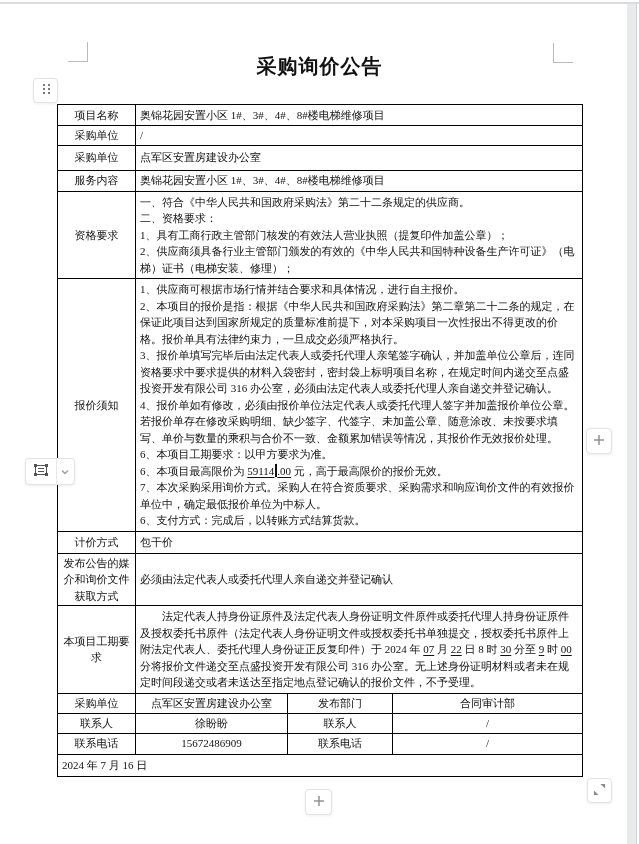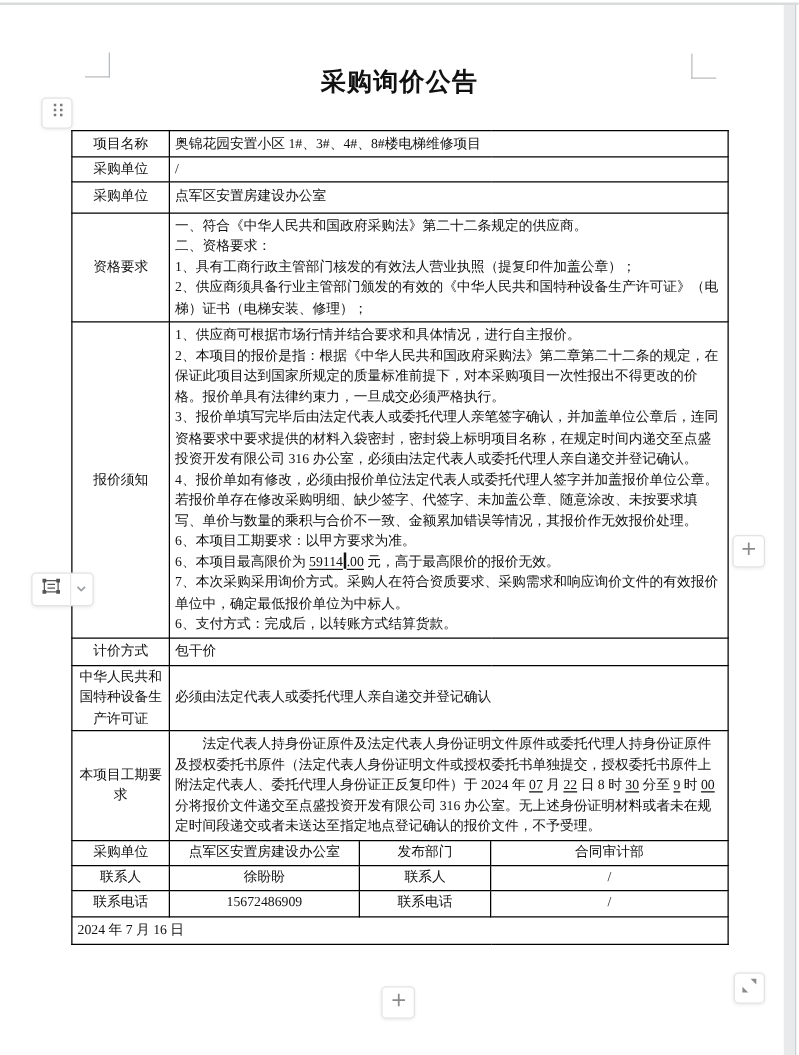--- a/index.html
+++ b/index.html
@@ -70,20 +70,24 @@
         <td class="val" colspan="3">奥锦花园安置小区 1#、3#、4#、8#楼电梯维修项目</td>
       </tr>
       <tr style="height:18px">
         <td class="lab">采购单位</td>
         <td class="val" colspan="3">/</td>
       </tr>
       <tr style="height:25px">
         <td class="lab">采购单位</td>
         <td class="val" colspan="3">点军区安置房建设办公室</td>
       </tr>
+      <tr style="height:21px">
+        <td class="lab">服务内容</td>
+        <td class="val" colspan="3">奥锦花园安置小区 1#、3#、4#、8#楼电梯维修项目</td>
+      </tr>
       <tr>
         <td class="lab">资格要求</td>
         <td class="rich" colspan="3">
             <p><span>一、符合《中华人民共和国政府采购法》第二十二条规定的供应商。</span></p>
             <p><span>二、资格要求：</span></p>
             <p><span>1、具有工商行政主管部门核发的有效法人营业执照（提复印件加盖公章）；</span></p>
             <p><span>2、供应商须具备行业主管部门颁发的有效的《中华人民共和国特种设备生产许可证》（电梯）证书（电梯安装、修理）；</span></p>
           </td>
       </tr>
       <tr>
@@ -97,21 +101,21 @@
             <p><span>6、本项目最高限价为 </span><span class="b u">59114</span><span class="caret"></span><span class="b u">.00</span><span> 元，高于最高限价的报价无效。</span></p>
             <p><span>7、本次采购采用询价方式。采购人在符合资质要求、采购需求和响应询价文件的有效报价单位中，确定最低报价单位为中标人。</span></p>
             <p><span>6、支付方式：完成后，以转账方式结算货款。</span></p>
           </td>
       </tr>
       <tr style="height:22px">
         <td class="lab">计价方式</td>
         <td class="val" colspan="3">包干价</td>
       </tr>
       <tr style="height:47px">
-        <td class="lab">中华人民共和国特种设备生产许可证</td>
+        <td class="lab">发布公告的媒介和询价文件获取方式</td>
         <td class="val" colspan="3">必须由法定代表人或委托代理人亲自递交并登记确认</td>
       </tr>
       <tr>
         <td class="lab">本项目工期要求</td>
         <td class="rich" colspan="3">
             <p class="indent"><span>法定代表人持身份证原件及法定代表人身份证明文件原件或委托代理人持身份证原件及授权委托书原件（法定代表人身份证明文件或</span><span class="b">授权委托书单独提交</span><span>，授权委托书原件上附法定代表人、委托代理人身份证正反复印件）于 2024 年 </span><span class="u">07</span><span> 月 </span><span class="u">22</span><span> 日 8 时 </span><span class="u">30</span><span> 分至 </span><span class="u">9</span><span> 时 </span><span class="u">00</span><span> 分将报价文件递交至</span><span class="b">点盛投资开发有限公司 316 办公室。无上述身份证明材料或者未在规定时间段递交或者未送达至指定地点登记确认的报价文件，不予受理。</span></p>
           </td>
       </tr>
       <tr style="height:20px">
         <td class="ctr">采购单位</td>

